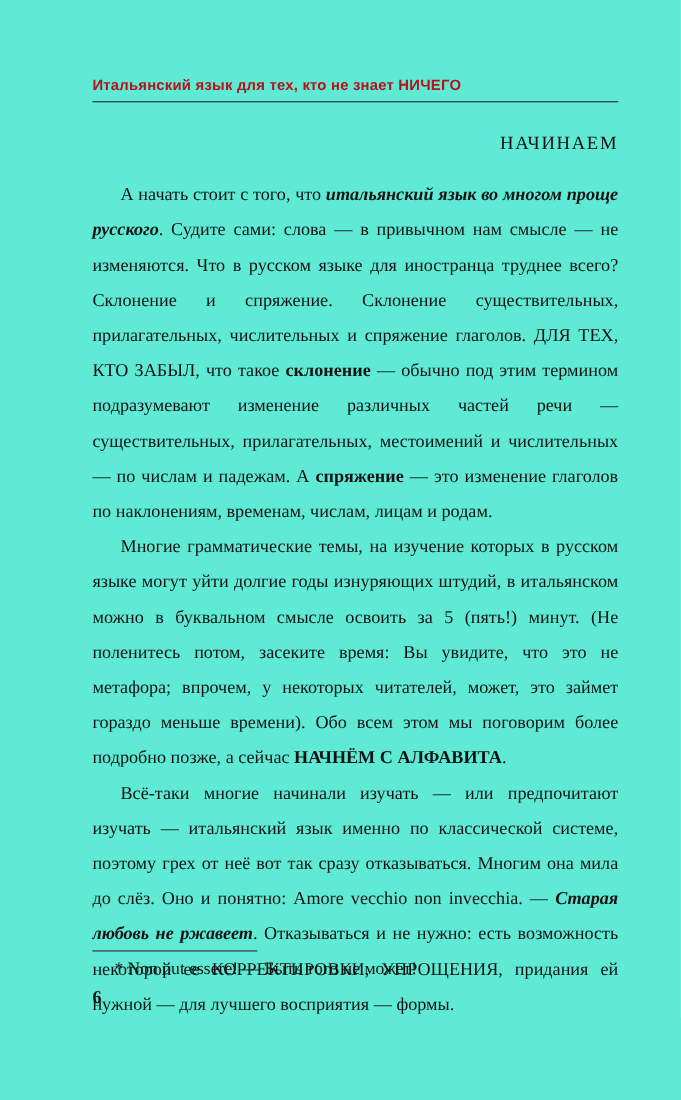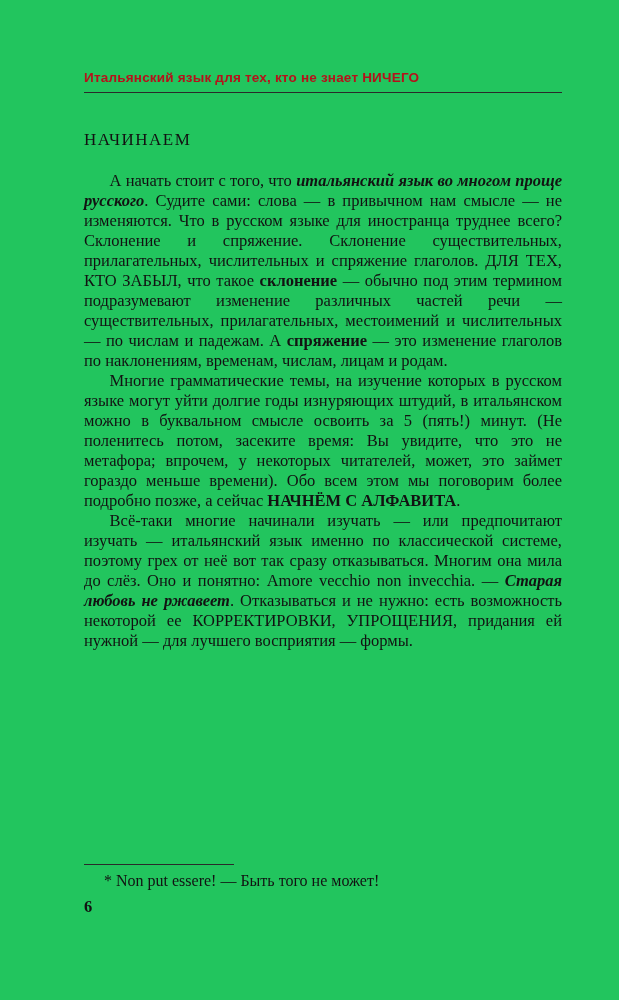--- a/index.html
+++ b/index.html
@@ -4,46 +4,47 @@
 <style>
   html, body {
     margin: 0;
     padding: 0;
     background: #ffffff;
   }
   .page {
     position: relative;
     width: 619px;
     height: 1000px;
-    background: #22c55e;
+    background: #5eead4;
     box-sizing: border-box;
     padding: 70px 57px 0 84px;
     font-family: "Liberation Serif", serif;
     color: #121212;
     overflow: hidden;
   }
   .running-header {
     font-family: "Liberation Sans", sans-serif;
     font-weight: bold;
     font-size: 13.5px;
     letter-spacing: 0.2px;
     color: #b5121b;
     padding-bottom: 7px;
     border-bottom: 1.6px solid #2a2a2a;
   }
   .chapter-title {
-    margin-top: 37px;
+    margin-top: 27px;
     font-size: 17px;
     letter-spacing: 1.5px;
     font-weight: normal;
+    text-align: right;
   }
   .body-text {
     margin-top: 21px;
     font-size: 16.5px;
-    line-height: 20px;
+    line-height: 32px;
     text-align: justify;
   }
   .body-text p.para {
     margin: 0;
     text-indent: 1.55em;
   }
   .footnote-block {
     position: absolute;
     left: 84px;
     right: 57px;

